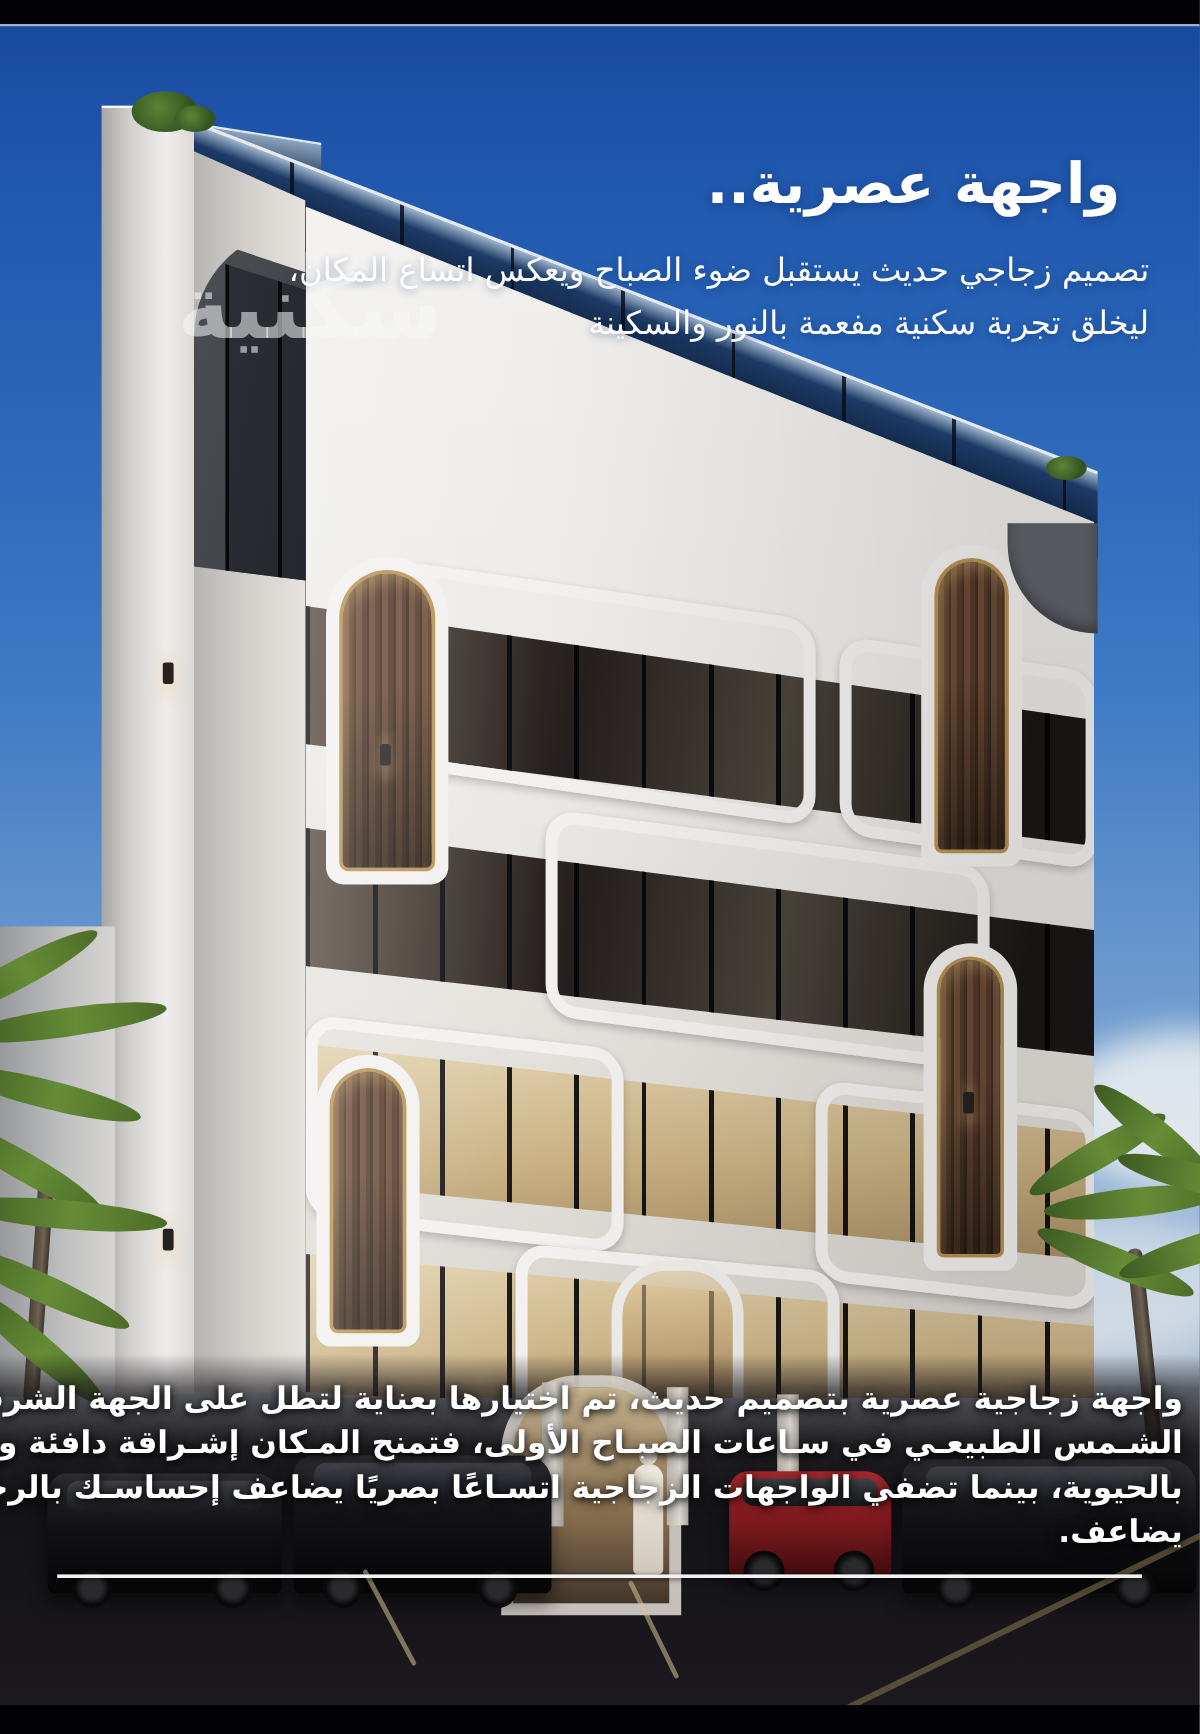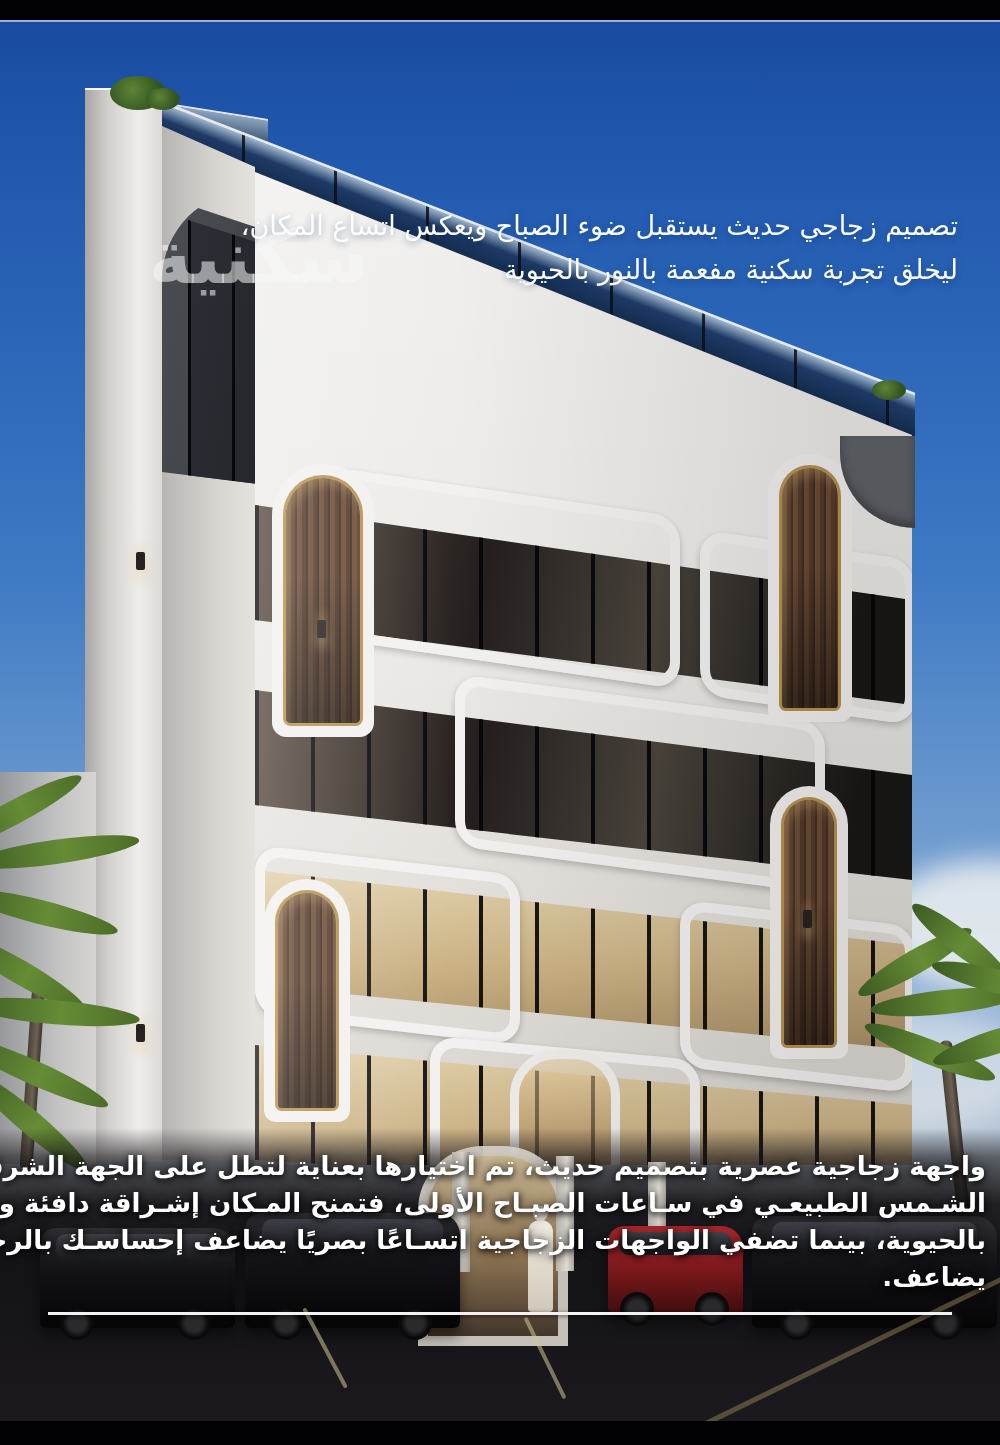--- a/index.html
+++ b/index.html
@@ -245,23 +245,24 @@
     </div>
     <div class="person">
         <div class="head"></div>
       </div>
 
     <div class="stall-line" style="left:280px;top:218px;width:90px;transform:rotate(62deg);"></div>
     <div class="stall-line" style="left:500px;top:228px;width:90px;transform:rotate(64deg);"></div>
     <div class="curb-line" style="left:600px;top:230px;"></div>
   </div>
 
+  <div class="abs headline">واجهة عصرية..</div>
   <div class="abs subtitle">
     <div>تصميم زجاجي حديث يستقبل ضوء الصباح ويعكس اتساع المكان،</div>
-    <div>ليخلق تجربة سكنية مفعمة بالنور بالحيوية</div>
+    <div>ليخلق تجربة سكنية مفعمة بالنور والسكينة</div>
   </div>
 
   <div class="abs watermark">
     <div class="logo">سكنية</div>
   </div>
 
   <div class="abs desc">
     <div>واجهة زجاجية عصرية بتصميم حديث، تم اختيارها بعناية لتطل على الجهة الشرقية وتستفيد من ضوء</div>
     <div>الشـمس الطبيعـي في سـاعات الصبـاح الأولى، فتمنح المـكان إشـراقة دافئة وبداية يـوم مليئة</div>
     <div>بالحيوية، بينما تضفي الواجهات الزجاجية اتسـاعًا بصريًا يضاعف إحساسـك بالرحابة والانفتاح داخل</div>

